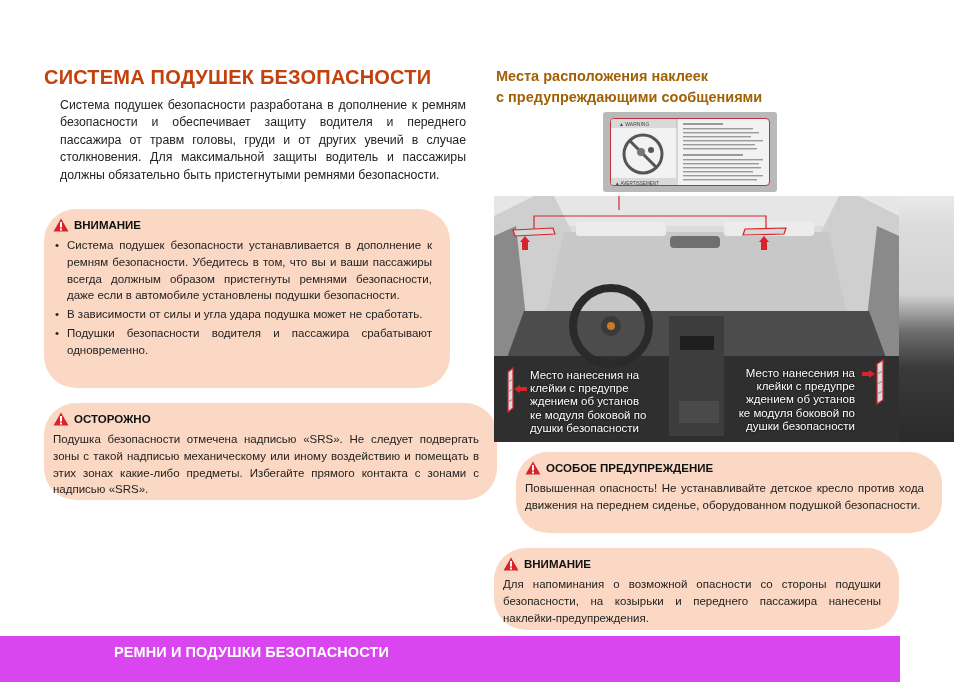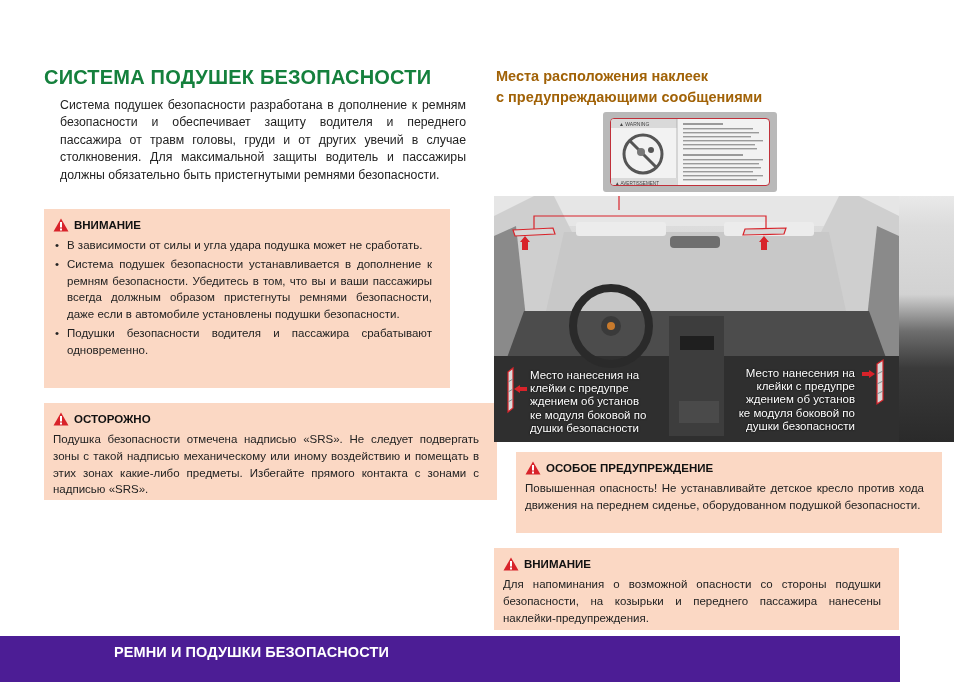--- a/index.html
+++ b/index.html
@@ -1,28 +1,28 @@
 <!DOCTYPE html>
 <html><head>
 <meta charset="utf-8">
 <style>
   * { box-sizing: border-box; margin: 0; padding: 0; }
   html, body { width: 954px; height: 682px; background: #ffffff; overflow: hidden; }
   body { position: relative; font-family: "Liberation Sans", sans-serif; color: #1a1a1a; }
 
   .page-title {
     position: absolute; left: 44px; top: 66px;
-    font-size: 20px; font-weight: bold; letter-spacing: 0.2px; color: #15803d;
+    font-size: 20px; font-weight: bold; letter-spacing: 0.2px; color: #c2410c;
   }
   .intro {
     position: absolute; left: 60px; top: 97px; width: 406px;
     font-size: 12.3px; line-height: 17.4px; text-align: justify; color: #222;
   }
   .box {
-    position: absolute; background: #fbd8c4; padding: 8px 18px 8px 9px;
+    position: absolute; background: #fbd8c4; padding: 8px 18px 8px 9px; border-radius: 32px;
   }
   .box-head { display: flex; align-items: center; height: 16px; margin-bottom: 4px; }
   .warn-icon { width: 16px; height: 14px; margin-right: 5px; flex: none; }
   .box-title { font-size: 11.5px; font-weight: bold; color: #111; }
   .box-text { font-size: 11.5px; line-height: 16.8px; color: #222; text-align: justify; }
   .box ul { list-style: none; }
   .box li { position: relative; padding-left: 14px; font-size: 11.5px; line-height: 16.8px; text-align: justify; color: #222; margin-bottom: 2px; }
   .box li::before { content: "•"; position: absolute; left: 2px; top: 0; }
 
   #box-attention-left { left: 44px; top: 209px; width: 406px; height: 179px; }
@@ -50,21 +50,21 @@
     overflow: hidden;
   }
   .photo-caption {
     position: absolute; font-size: 11.5px; line-height: 13.2px; color: #ffffff;
     text-shadow: 0 0 2px #000;
   }
   #caption-left { left: 36px; top: 173px; width: 140px; text-align: left; }
   #caption-right { left: 216px; top: 171px; width: 145px; text-align: right; }
 
   .footer {
-    position: absolute; left: 0; top: 636px; width: 900px; height: 46px; background: #4c1d95;
+    position: absolute; left: 0; top: 636px; width: 900px; height: 46px; background: #d946ef;
   }
   .footer-text {
     position: absolute; left: 114px; top: 8px; font-size: 14.5px; font-weight: bold; color: #ffffff; letter-spacing: 0.1px;
   }
 </style>
 </head>
 <body>
 
 <h1 class="page-title">СИСТЕМА ПОДУШЕК БЕЗОПАСНОСТИ</h1>
 <p class="intro">Система подушек безопасности разработана в дополнение к ремням безопасности и обеспечивает защиту водителя и переднего пассажира от травм головы, груди и от других увечий в случае столкновения. Для максимальной защиты водитель и пассажиры должны обязательно быть пристегнутыми ремнями безопасности.</p>
@@ -72,22 +72,22 @@
 <div class="box" id="box-attention-left">
   <div class="box-head">
     <svg class="warn-icon" viewBox="0 0 16 14">
       <polygon points="8,0.5 15.5,13.5 0.5,13.5" fill="#d8232a"></polygon>
       <rect x="7" y="4" width="2" height="5.5" fill="#fff"></rect>
       <rect x="7" y="10.5" width="2" height="2" fill="#fff"></rect>
     </svg>
     <span class="box-title">ВНИМАНИЕ</span>
   </div>
   <ul>
+    <li>Система подушек безопасности устанавливается в дополнение к ремням безопасности. Убедитесь в том, что вы и ваши пассажиры всегда должным образом пристегнуты ремнями безопасности, даже если в автомобиле установлены подушки безопасности.</li>
     <li>В зависимости от силы и угла удара подушка может не сработать.</li>
-    <li>Система подушек безопасности устанавливается в дополнение к ремням безопасности. Убедитесь в том, что вы и ваши пассажиры всегда должным образом пристегнуты ремнями безопасности, даже если в автомобиле установлены подушки безопасности.</li>
     <li>Подушки безопасности водителя и пассажира срабатывают одновременно.</li>
   </ul>
 </div>
 
 <div class="box" id="box-caution">
   <div class="box-head">
     <svg class="warn-icon" viewBox="0 0 16 14">
       <polygon points="8,0.5 15.5,13.5 0.5,13.5" fill="#d8232a"></polygon>
       <rect x="7" y="4" width="2" height="5.5" fill="#fff"></rect>
       <rect x="7" y="10.5" width="2" height="2" fill="#fff"></rect>

